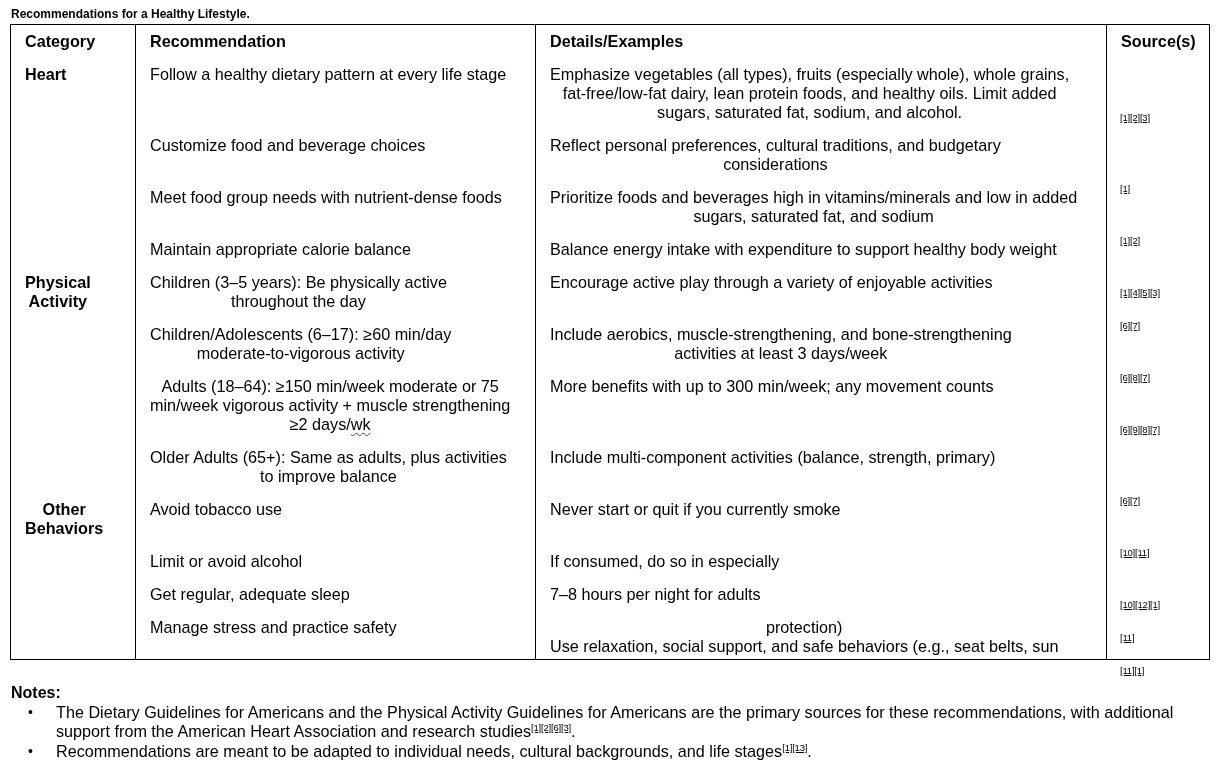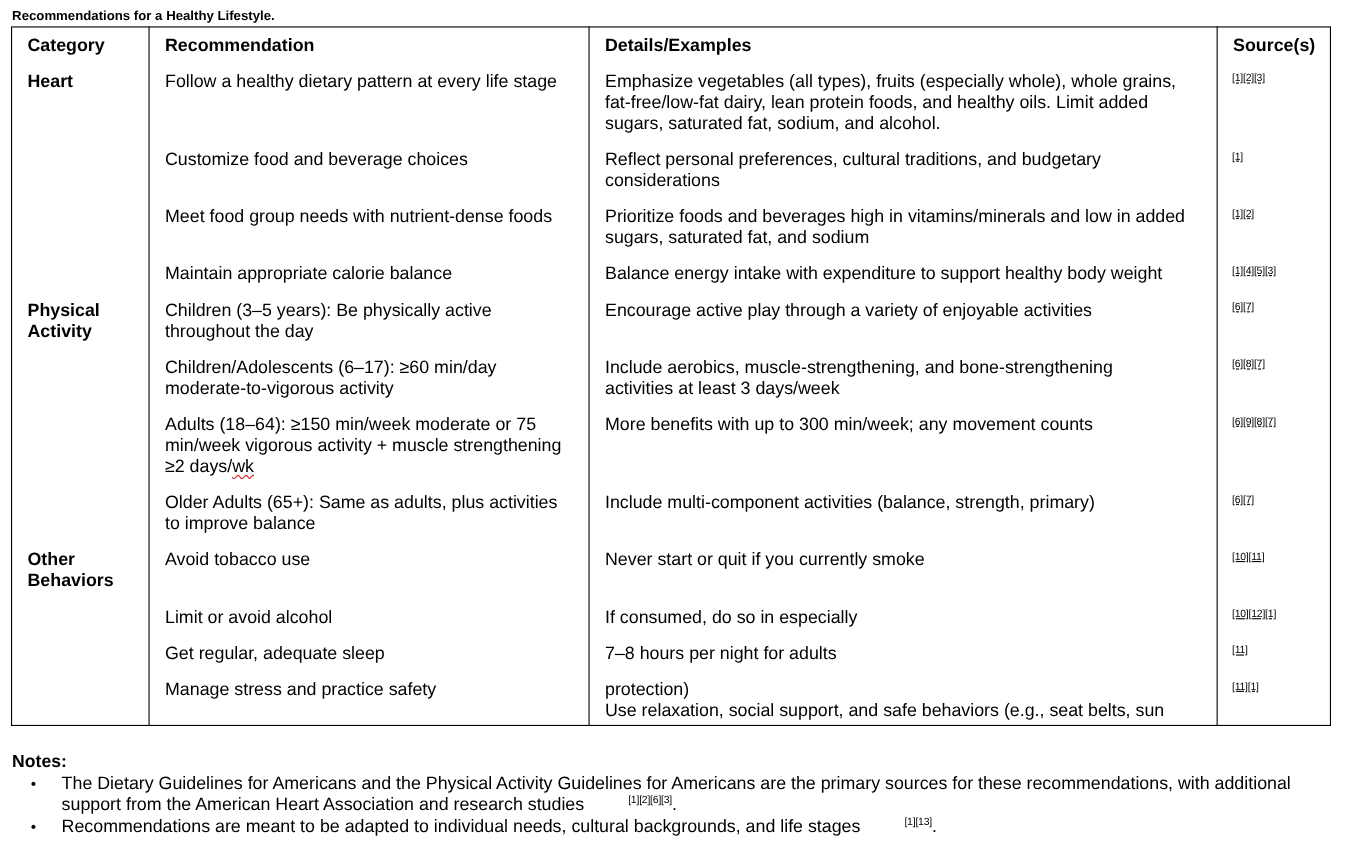--- a/index.html
+++ b/index.html
@@ -9,34 +9,35 @@
   }
   .doc-title {
     position: absolute; left: 11px; top: 5px; font-weight: bold; font-size: 12px; line-height: 19px;
   }
   .table-frame {
     position: absolute; left: 10px; top: 24px; width: 1200px; height: 636px;
     border: 1px solid #000; box-sizing: border-box;
   }
   .vline { position: absolute; top: 24px; width: 1px; height: 636px; background: #000; }
   .cell {
-    position: absolute; line-height: 19px; font-size: 16.2px;
+    position: absolute; line-height: 19px; font-size: 16.2px; text-align: center;
   }
   .bold { font-weight: bold; }
   .src {
     position: absolute; font-size: 9.5px; line-height: 12px; text-decoration: underline;
     letter-spacing: -0.2px;
+    margin-top: 46px;
   }
   .squiggle {
     text-decoration: underline wavy #d02020; text-decoration-thickness: 1px; text-underline-offset: 2px;
   }
   .notes-title { position: absolute; left: 11px; top: 683px; font-weight: bold; font-size: 16px; line-height: 19px; }
   .bullet { position: absolute; left: 28px; font-size: 14px; line-height: 19px; }
   .note-text { position: absolute; left: 56px; width: 1160px; font-size: 16.2px; line-height: 19px; }
-  sup.ref { font-size: 9.5px; vertical-align: 6px; line-height: 0; letter-spacing: -0.2px; margin-left: 40px; }
+  sup.ref { font-size: 9.5px; text-decoration: underline; vertical-align: 6px; line-height: 0; letter-spacing: -0.2px; }
 </style>
 </head>
 <body>
 
 <div class="doc-title">Recommendations for a Healthy Lifestyle.</div>
 
 <div class="table-frame"></div>
 <div class="vline" style="left:135px"></div>
 <div class="vline" style="left:535px"></div>
 <div class="vline" style="left:1106px"></div>

